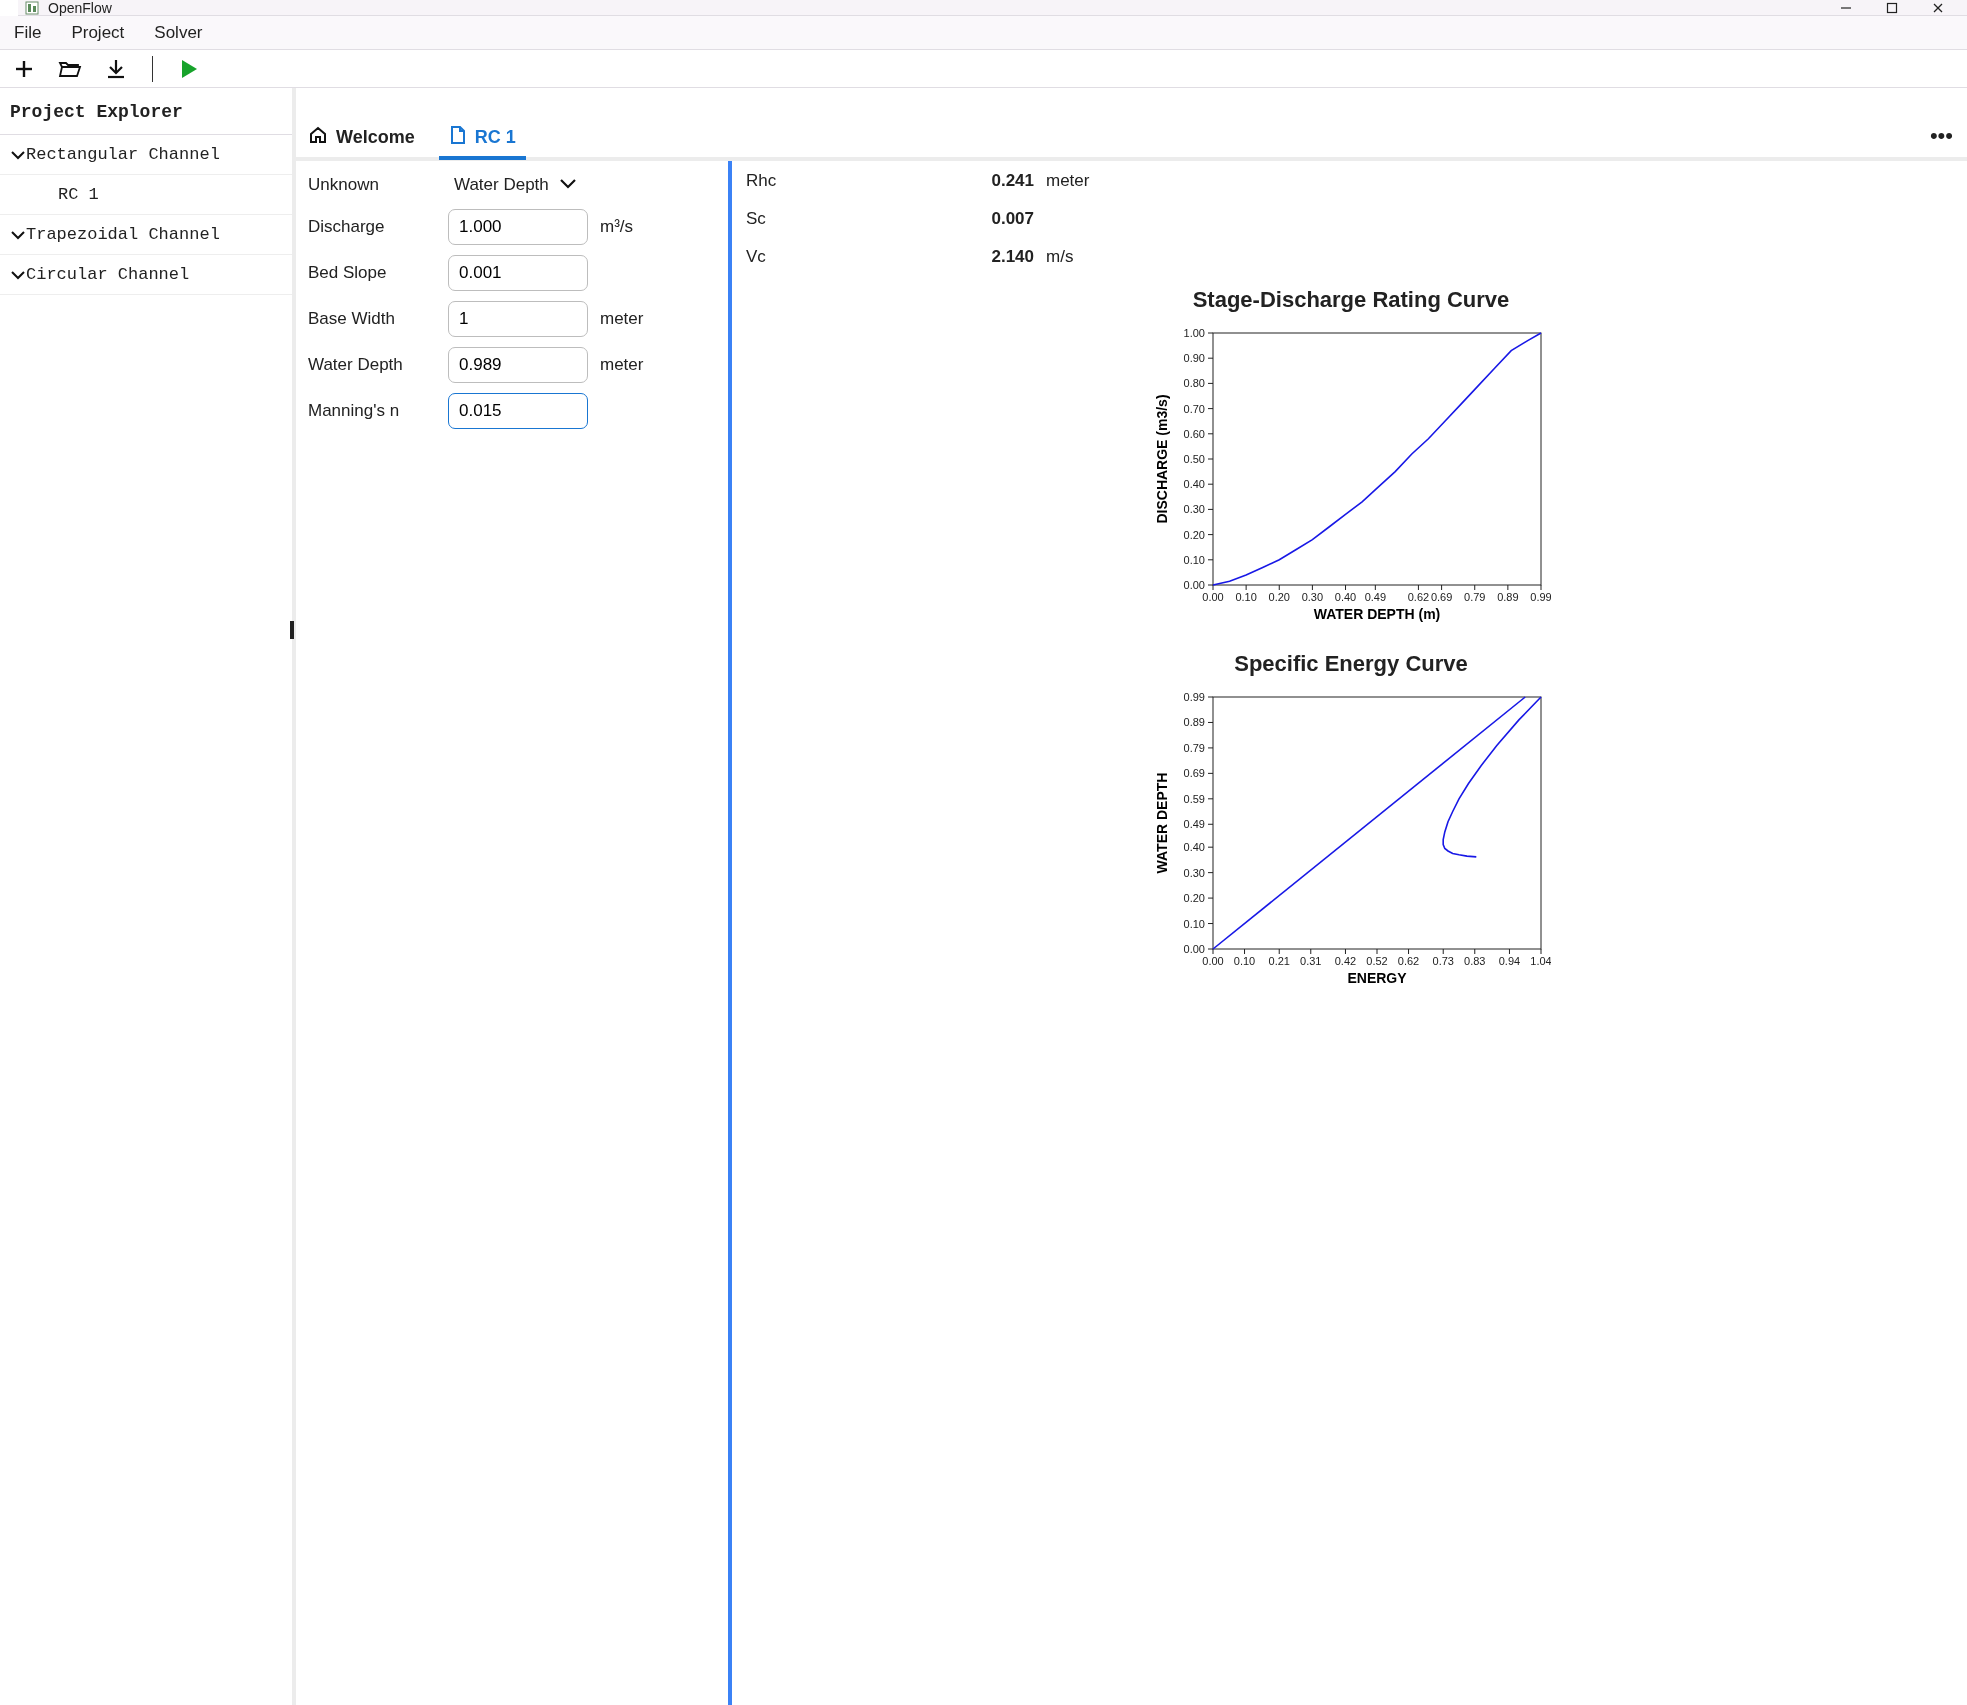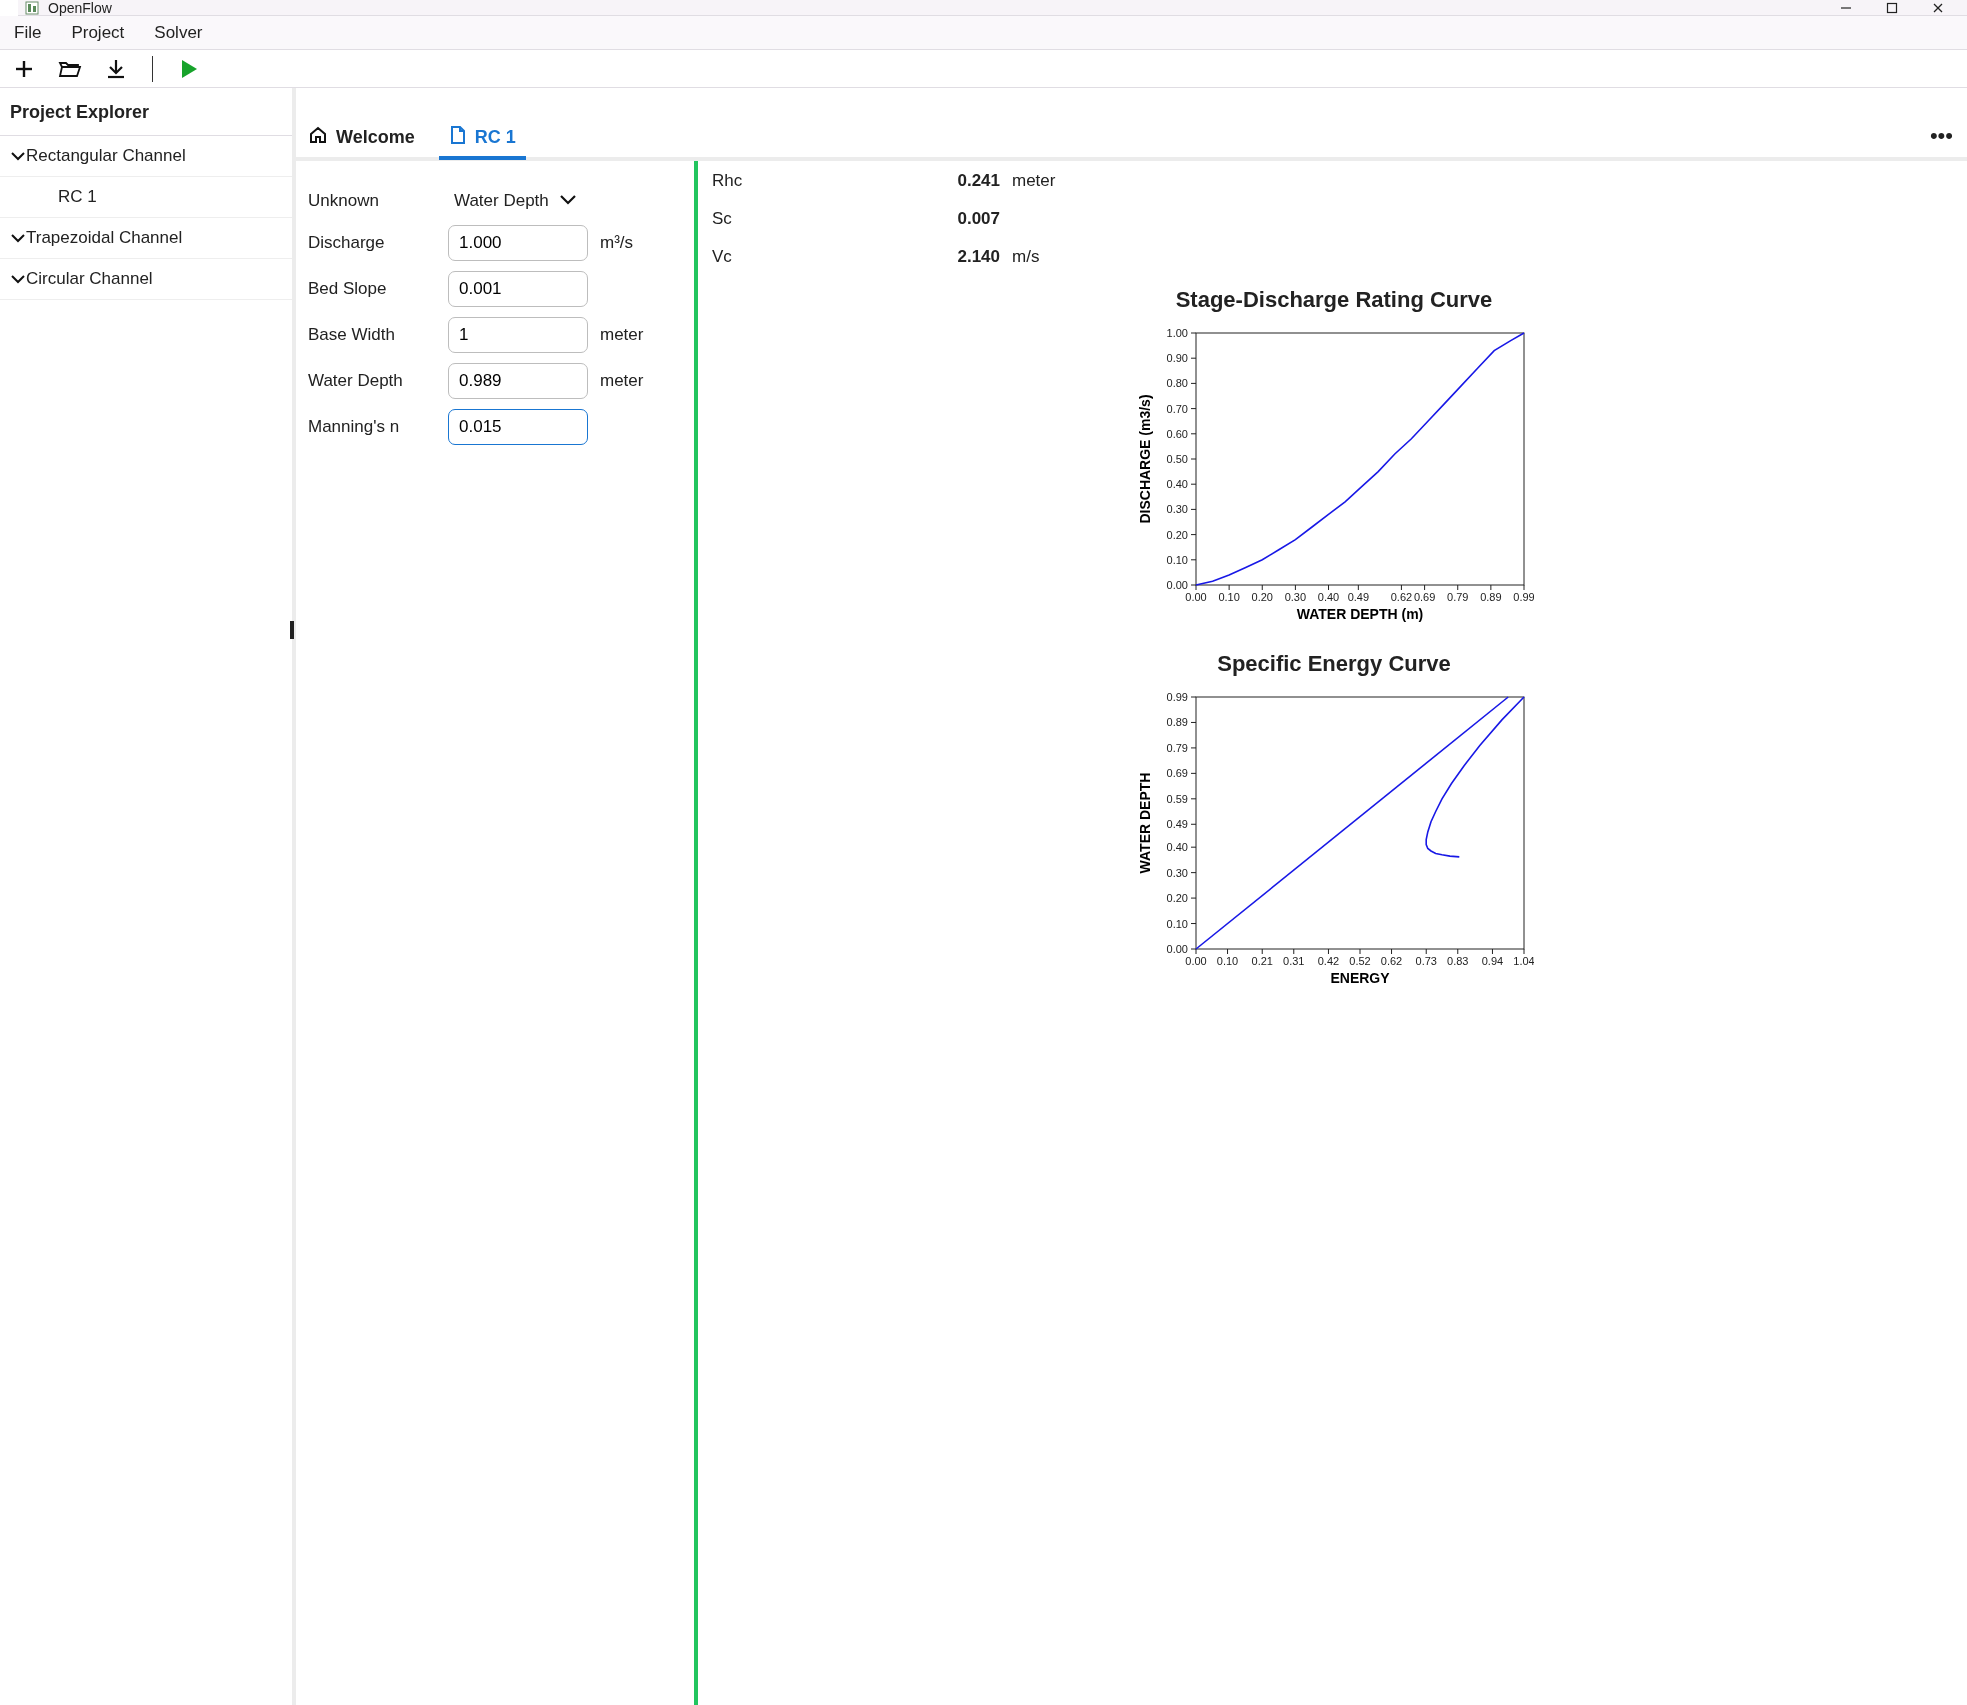--- a/index.html
+++ b/index.html
@@ -19,39 +19,39 @@
 
   
   .toolbar { height: 38px; background: #fff; border-bottom: 1px solid #e0dde3; display: flex; align-items: center; padding: 0 10px; gap: 18px; }
   .toolbar .sep { width: 1px; height: 26px; background: #333; margin: 0 4px; }
   .toolbar .tbtn { width: 28px; height: 28px; display: flex; align-items: center; justify-content: center; }
 
   
   .main { flex: 1; display: flex; min-height: 0; }
 
   
-  .sidebar { width: 296px; background: #fff; border-right: 4px solid #ececec; display: flex; flex-direction: column; }
+  .sidebar { width: 296px; background: #fff; border-right: 4px solid #ececec; display: flex; flex-direction: column; font-family: Liberation Mono, monospace; }
   .sidebar-header { font-weight: 700; font-size: 18px; padding: 14px 10px 12px 10px; border-bottom: 1px solid #e0dde3; }
   .tree-item { display: flex; align-items: center; gap: 0; padding: 10px 10px; border-bottom: 1px solid #eee; font-size: 17px; }
   .tree-item.child { padding-left: 58px; }
   .chev { width: 16px; height: 16px; display: inline-flex; align-items: center; justify-content: center; }
 
   
   .content { flex: 1; display: flex; flex-direction: column; min-width: 0; }
   .tabbar { height: 46px; border-bottom: 4px solid #ececec; display: flex; align-items: center; padding: 0 8px; gap: 26px; margin-top: 27px; }
   .tab { display: flex; align-items: center; gap: 8px; font-size: 18px; font-weight: 700; padding: 8px 4px 6px 4px; position: relative; }
   .tab.active { color: #1976d2; }
   .tab.active::after { content: ""; position: absolute; left: -6px; right: -6px; bottom: -4px; height: 4px; background: #1976d2; }
   .tabbar .spacer { flex: 1; }
   .tabbar .more { font-size: 22px; padding: 0 6px; }
 
   .workarea { flex: 1; display: flex; min-height: 0; }
 
   
-  .formpanel { width: 402px; border-right: 4px solid #22c55e; padding: 26px 12px; position: relative; }
+  .formpanel { width: 436px; border-right: 4px solid #3b82f6; padding: 10px 12px; position: relative; }
   .form-row { display: flex; align-items: center; margin-bottom: 10px; }
   .form-row .label { width: 140px; font-size: 17px; }
   .form-row .unit { margin-left: 12px; font-size: 17px; }
   .selectbox { display: flex; align-items: center; gap: 10px; padding: 4px 6px; font-size: 17px; }
   input.textin { width: 140px; height: 36px; border: 1px solid #bdbdbd; border-radius: 7px; padding: 0 10px; font-size: 17px; }
   input.textin.focused { border: 1.5px solid #1976d2; }
 
   
   .results { flex: 1; padding: 10px 11px 10px 14px; overflow: auto; position: relative; }
   .res-row { display: flex; align-items: center; font-size: 17px; margin-bottom: 18px; }

